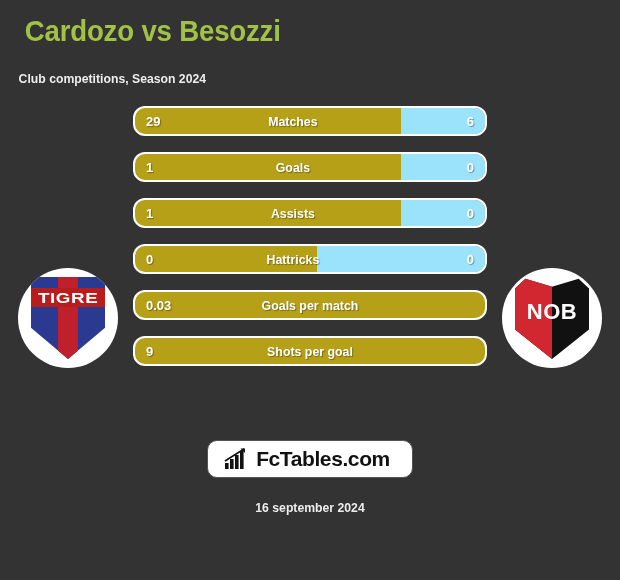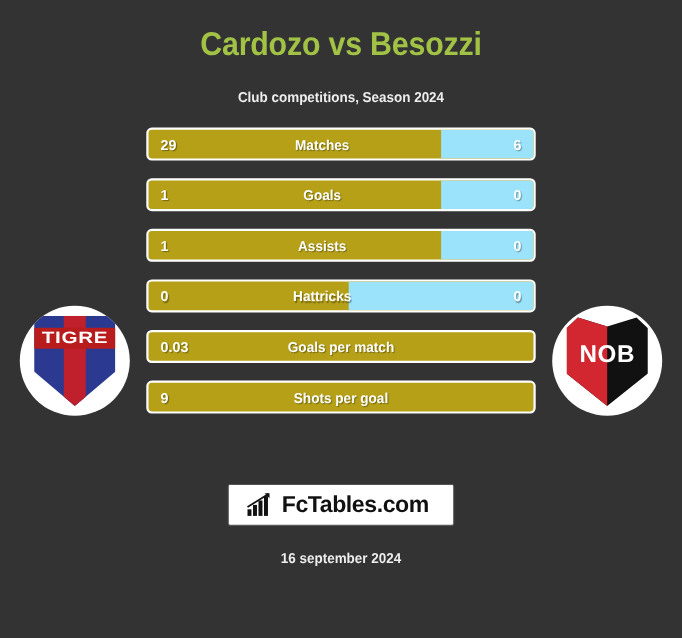--- a/index.html
+++ b/index.html
@@ -10,22 +10,21 @@
     width: 620px;
     height: 580px;
     background: #333333;
     font-family: "Liberation Sans", sans-serif;
     overflow: hidden;
     position: relative;
   }
 
   
   .header {
-    padding-top: 22px;
-    text-align: center;
+    padding-top: 12px;
   }
   .title {
     color: #A2C246;
     font-size: 30px;
     font-weight: bold;
     letter-spacing: -0.2px;
     line-height: 38px;
     transform: scaleX(0.92);
     white-space: nowrap;
   }
@@ -133,21 +132,21 @@
   .rows {
     position: absolute;
     left: 133px;
     top: 0;
     width: 354px;
   }
   .row {
     position: relative;
     height: 30px;
     margin-bottom: 16px;
-    border-radius: 5px;
+    border-radius: 12px;
     border: 2px solid #FFFFFF;
     box-sizing: border-box;
     background: #B5A017;
     overflow: hidden;
   }
   .row .fill-right {
     position: absolute;
     right: 0;
     top: 0;
     height: 100%;
@@ -191,21 +190,21 @@
     position: absolute;
     left: 0;
     right: 0;
     top: 440px;
     text-align: center;
   }
   .brand {
     display: inline-block;
     background: #FFFFFF;
     border: 1px solid #555555;
-    border-radius: 2px;
+    border-radius: 10px;
     padding: 7px 22px 7px 16px;
   }
   .brand-row {
     display: flex;
     align-items: center;
     gap: 7px;
   }
   .brand-text {
     color: #111111;
     font-size: 21px;

